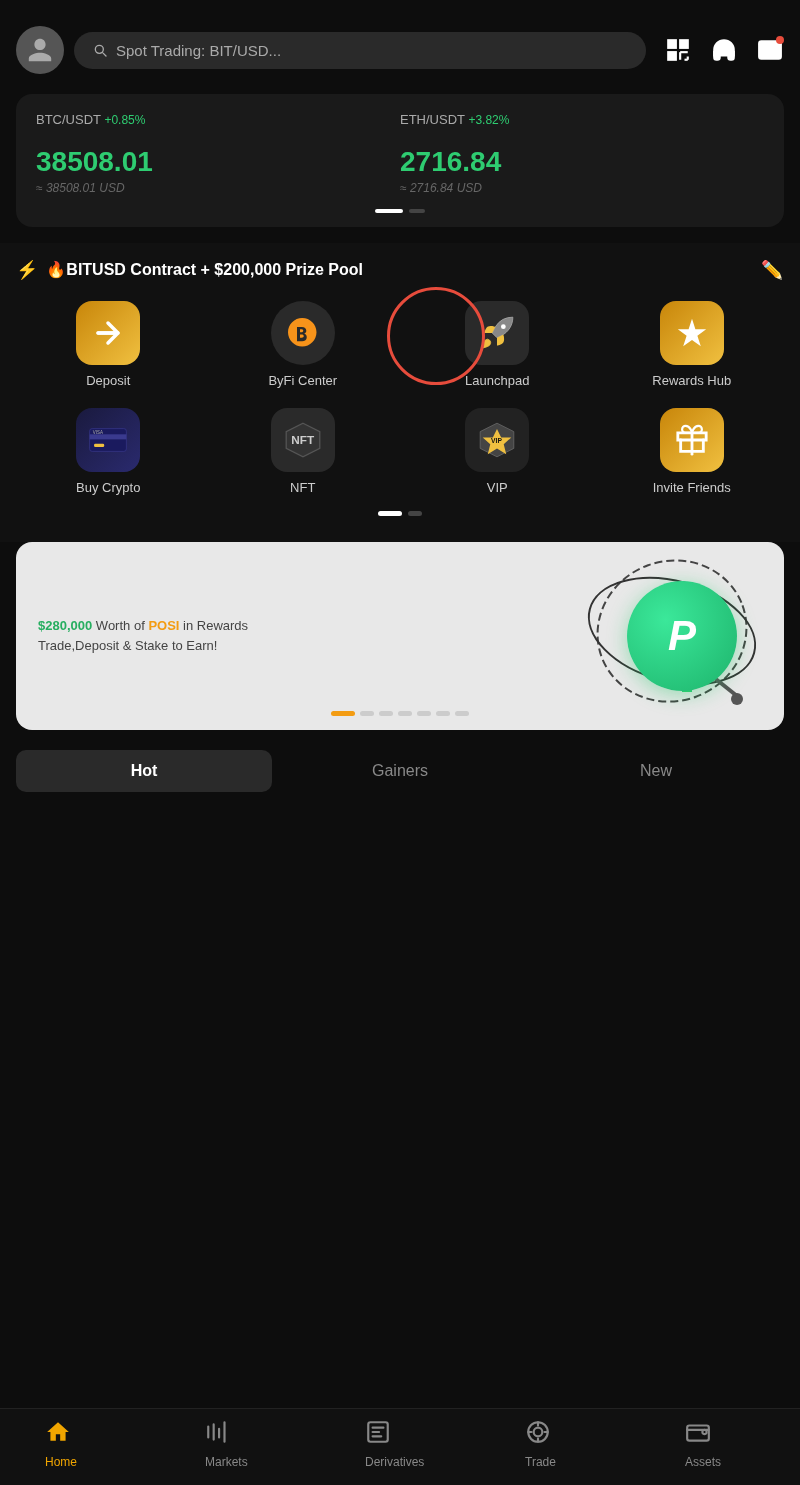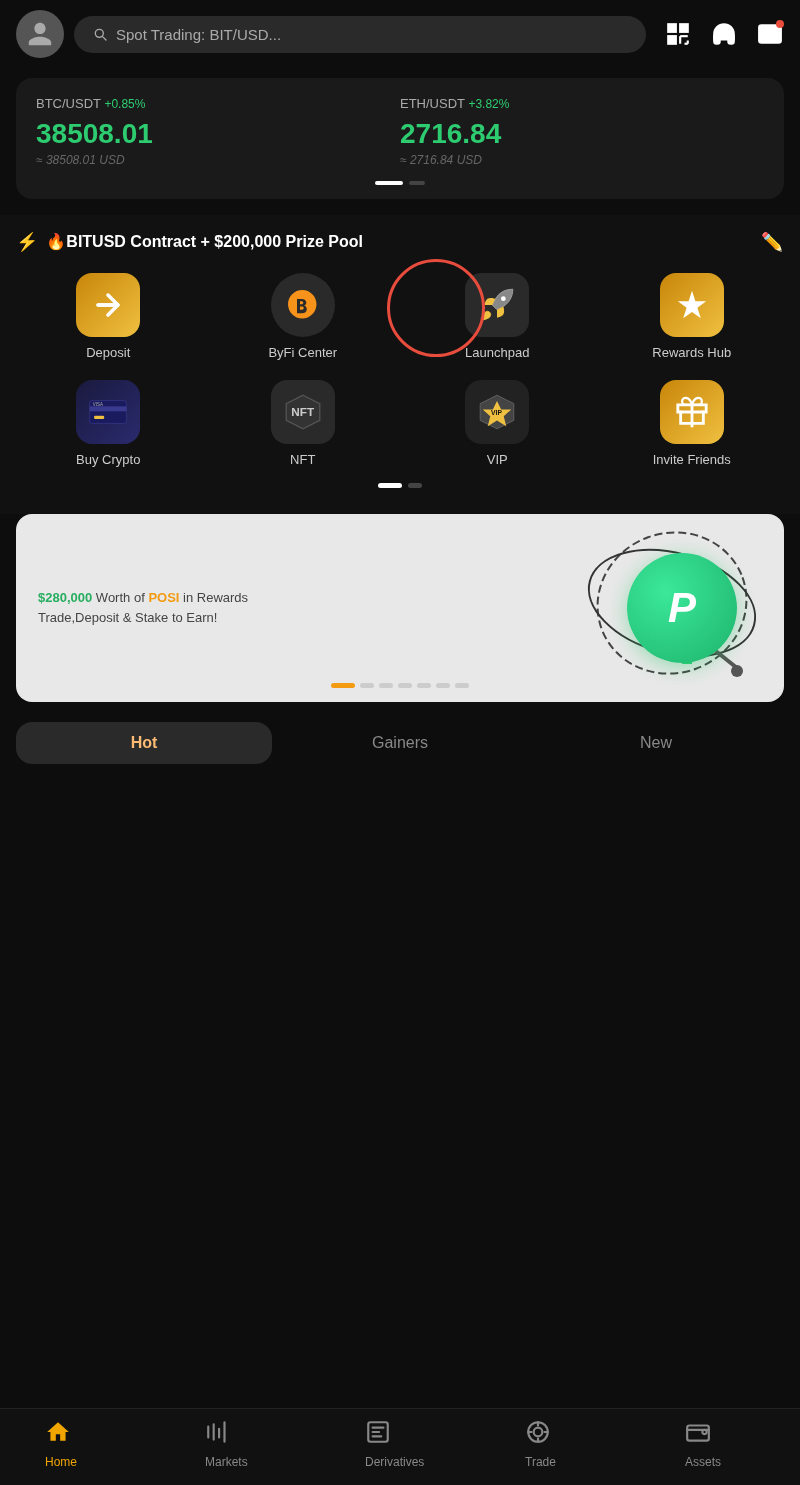--- a/index.html
+++ b/index.html
@@ -10,21 +10,21 @@
       font-family: -apple-system, BlinkMacSystemFont, 'Segoe UI', sans-serif;
       width: 800px;
       min-height: 1485px;
       overflow-x: hidden;
     }
 
     
     .header {
       display: flex;
       align-items: center;
-      padding: 10px 16px 12px;
+      padding: 26px 16px 12px;
       gap: 10px;
       background: #0d0d0d;
     }
     .avatar-circle {
       width: 48px; height: 48px;
       border-radius: 50%;
       background: #555;
       display: flex; align-items: center; justify-content: center;
       flex-shrink: 0;
     }
@@ -70,21 +70,21 @@
     }
     .ticker-row {
       display: flex;
       justify-content: space-between;
       align-items: flex-start;
     }
     .ticker-item { flex: 1; }
     .ticker-pair {
       font-size: 13px;
       color: #aaa;
-      margin-bottom: 8px;
+      margin-bottom: 20px;
     }
     .ticker-pair span.up { color: #2ecc71; font-size: 12px; }
     .ticker-price {
       font-size: 28px;
       font-weight: 700;
       color: #2ecc71;
       line-height: 1.1;
     }
     .ticker-usd {
       font-size: 12px;
@@ -260,23 +260,23 @@
       text-align: center;
       padding: 12px 0;
       font-size: 16px;
       color: #888;
       cursor: pointer;
       background: transparent;
       border: none;
       outline: none;
     }
     .tab-item.active {
-      color: #fdba74;
+      color: #ffffff;
       background: #2a2a2a;
-      border-radius: 16px;
+      border-radius: 10px;
       font-weight: 600;
     }
 
     
     .bottom-nav {
       position: fixed;
       bottom: 0;
       left: 0;
       width: 800px;
       background: #111;

